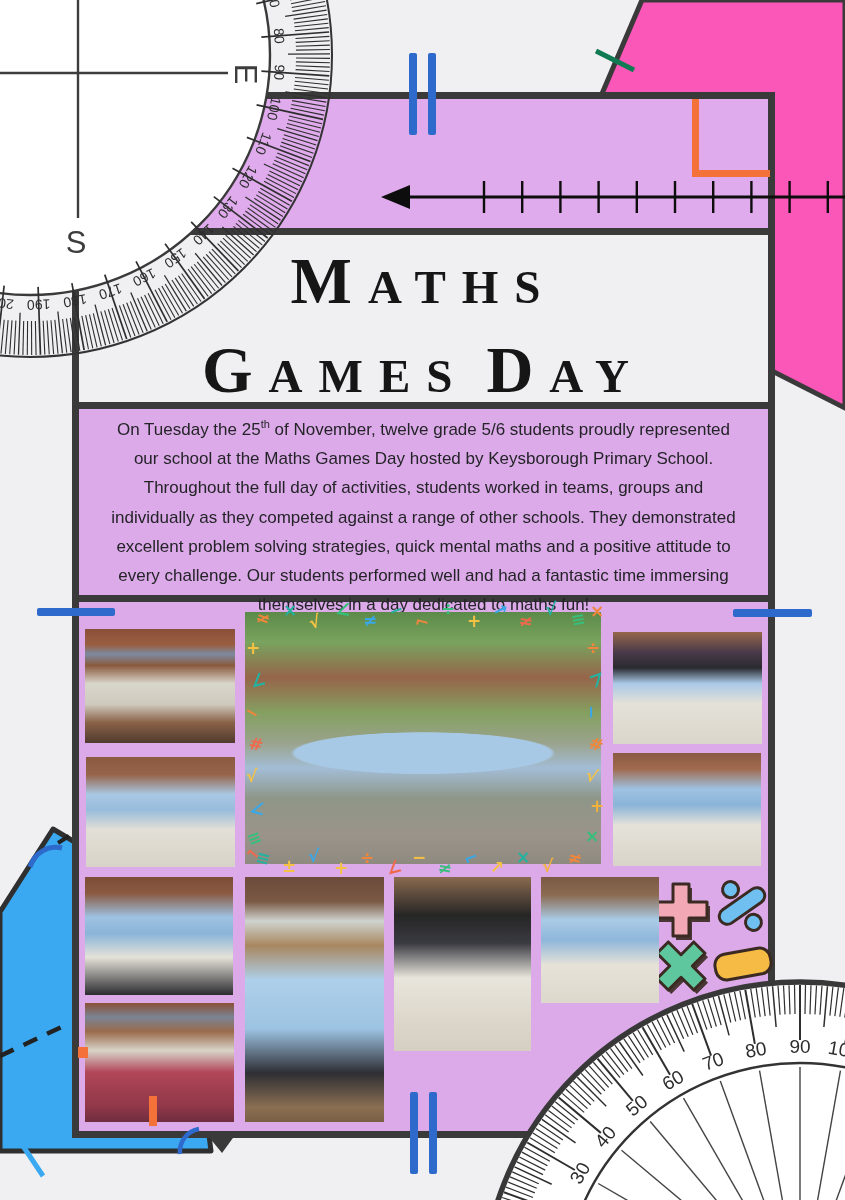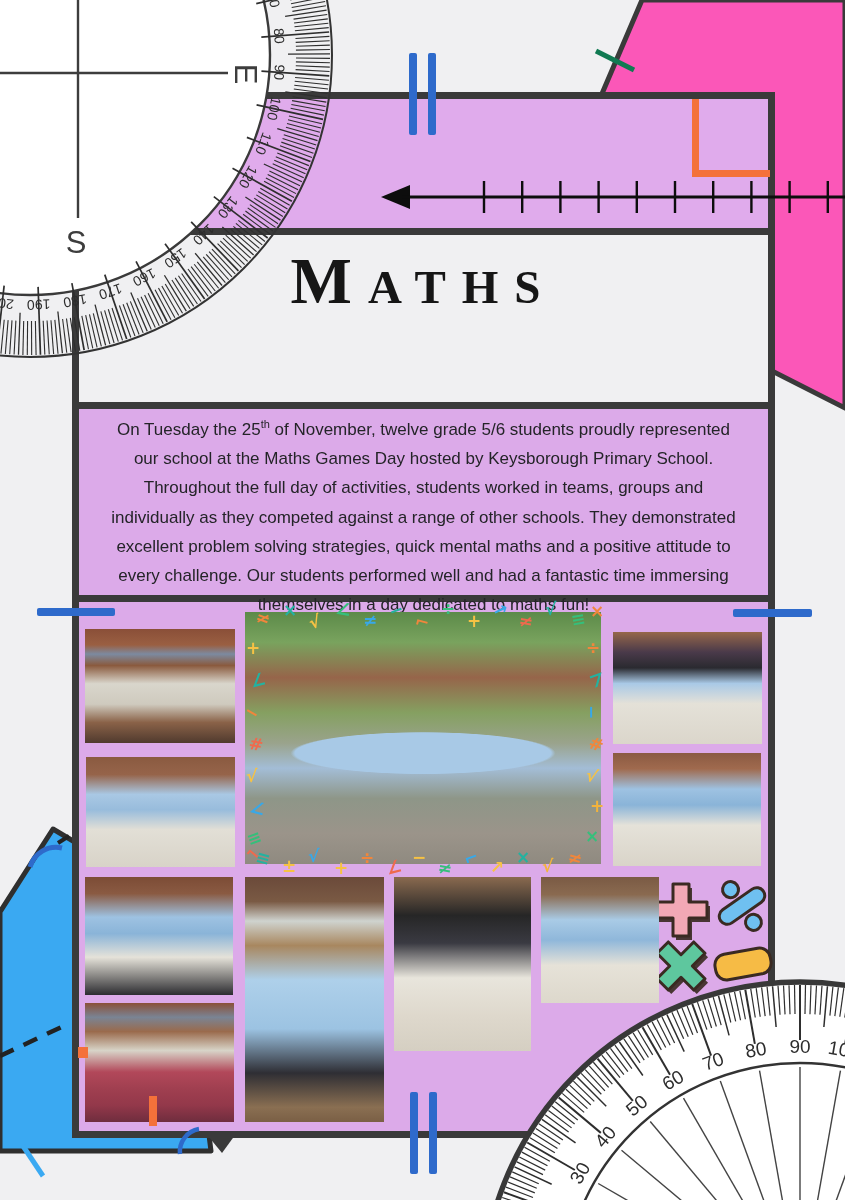--- a/index.html
+++ b/index.html
@@ -62,20 +62,21 @@
       <line x1="58" y1="843" x2="69" y2="836" stroke="#222" stroke-width="4"></line>
       <line x1="0" y1="1056" x2="70" y2="1023" stroke="#222" stroke-width="4.5" stroke-dasharray="15 11"></line>
     </g>
   </svg>
 
   <div id="frame">
     <div id="banner"></div>
 
     <div id="title">
       <div class="tline"><span class="tword">Maths</span></div>
+      <div class="tline"><span class="tword">Games</span><span class="tword">Day</span></div>
     </div>
 
     <div id="content"></div>
     <div id="divider"></div>
 
     <p id="para"><span>On Tuesday the 25</span><sup>th</sup><span> of November, twelve grade 5/6 students proudly represented our school at the Maths Games Day hosted by Keysborough Primary School. Throughout the full day of activities, students worked in teams, groups and individually as they competed against a range of other schools. They demonstrated excellent problem solving strategies, quick mental maths and a positive attitude to every challenge. Our students performed well and had a fantastic time immersing themselves in a day dedicated to maths fun!</span></p>
 
     <div class="photo ph-l1" style="left:6px;top:530px;width:150px;height:114px;"></div>
     <div class="photo ph-l2" style="left:7px;top:658px;width:149px;height:110px;"></div>
     <div class="photo ph-c" style="left:166px;top:513px;width:356px;height:252px;"></div>

